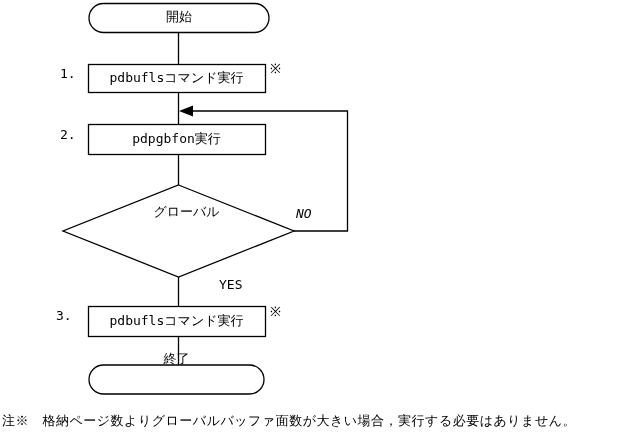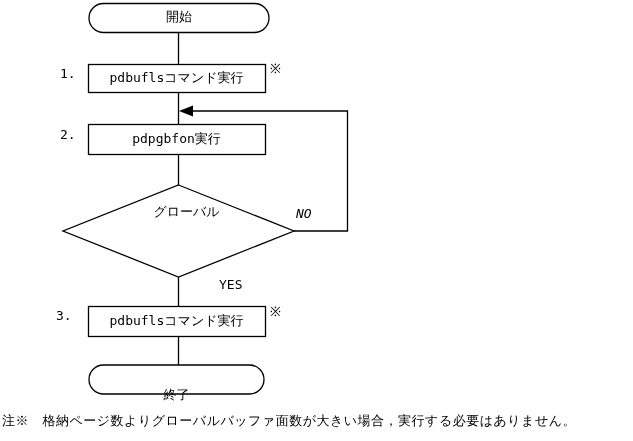--- a/index.html
+++ b/index.html
@@ -92,17 +92,17 @@
     <div>グローバル</div>
   </div>
 
   <div class="label" style="left:296px; top:207px;font-style:italic;">NO</div>
   <div class="label" style="left:183px; top:278px;margin-left:36px;">YES</div>
 
   <div class="label" style="left:56px; top:309px;">3.</div>
   <div class="node-label center" style="left:88px; top:314px; width:177px;">pdbuflsコマンド実行</div>
   <div class="label" style="left:270px; top:305px;">※</div>
 
-  <div class="node-label center" style="left:89px; top:388px; width:175px;">終了</div>
+  <div class="node-label center" style="left:89px; top:352px; width:175px;">終了</div>
 
   <div class="footnote">注※　格納ページ数よりグローバルバッファ面数が大きい場合，実行する必要はありません。</div>
 
 </div>
 
 </body></html>

